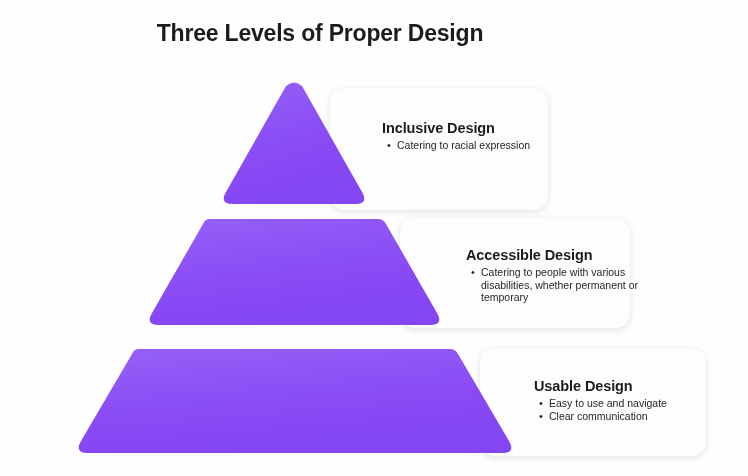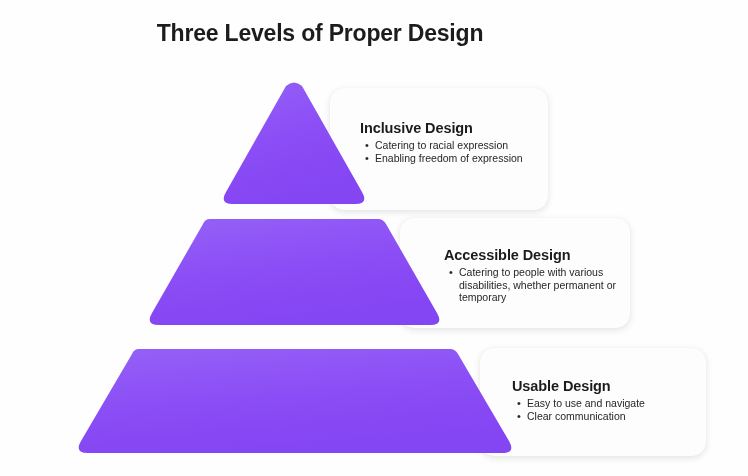--- a/index.html
+++ b/index.html
@@ -43,20 +43,21 @@
     z-index: 1;
   }
   .card-top    { left: 330px; top: 88px;  width: 218px; height: 122px; }
   .card-mid    { left: 400px; top: 218px; width: 230px; height: 110px; }
   .card-bottom { left: 480px; top: 348px; width: 226px; height: 108px; }
 
   
   .card-text {
     position: absolute;
     z-index: 3;
+    margin-left: 22px;
   }
   .text-top    { left: 360px; top: 120px; width: 200px; }
   .text-mid    { left: 444px; top: 247px; width: 184px; }
   .text-bottom { left: 512px; top: 378px; width: 194px; }
 
   .level-title {
     font-size: 14.5px;
     font-weight: bold;
     color: #1c1c1e;
     margin: 0 0 3px 0;
@@ -140,21 +141,20 @@
              Q 516 453 509 441
              L 458 354
              Q 455 349 450 349
              Z"></path>
   </svg>
 
   <div class="card-text text-top">
     <div class="level-title">Inclusive Design</div>
     <ul class="level-list">
       <li>Catering to racial expression</li>
-      <li>Enabling freedom of expression</li>
     </ul>
   </div>
 
   <div class="card-text text-mid">
     <div class="level-title">Accessible Design</div>
     <ul class="level-list">
       <li>Catering to people with various disabilities, whether permanent or temporary</li>
     </ul>
   </div>
 

